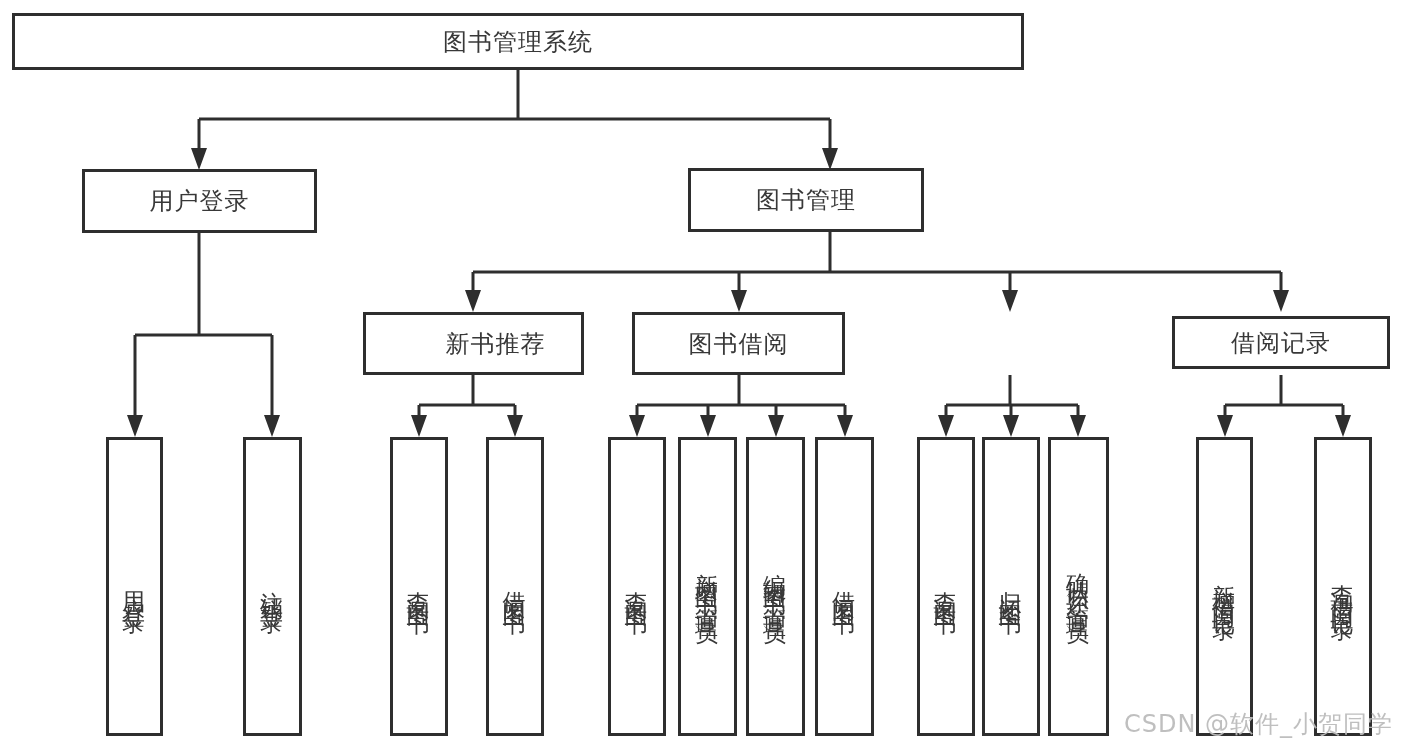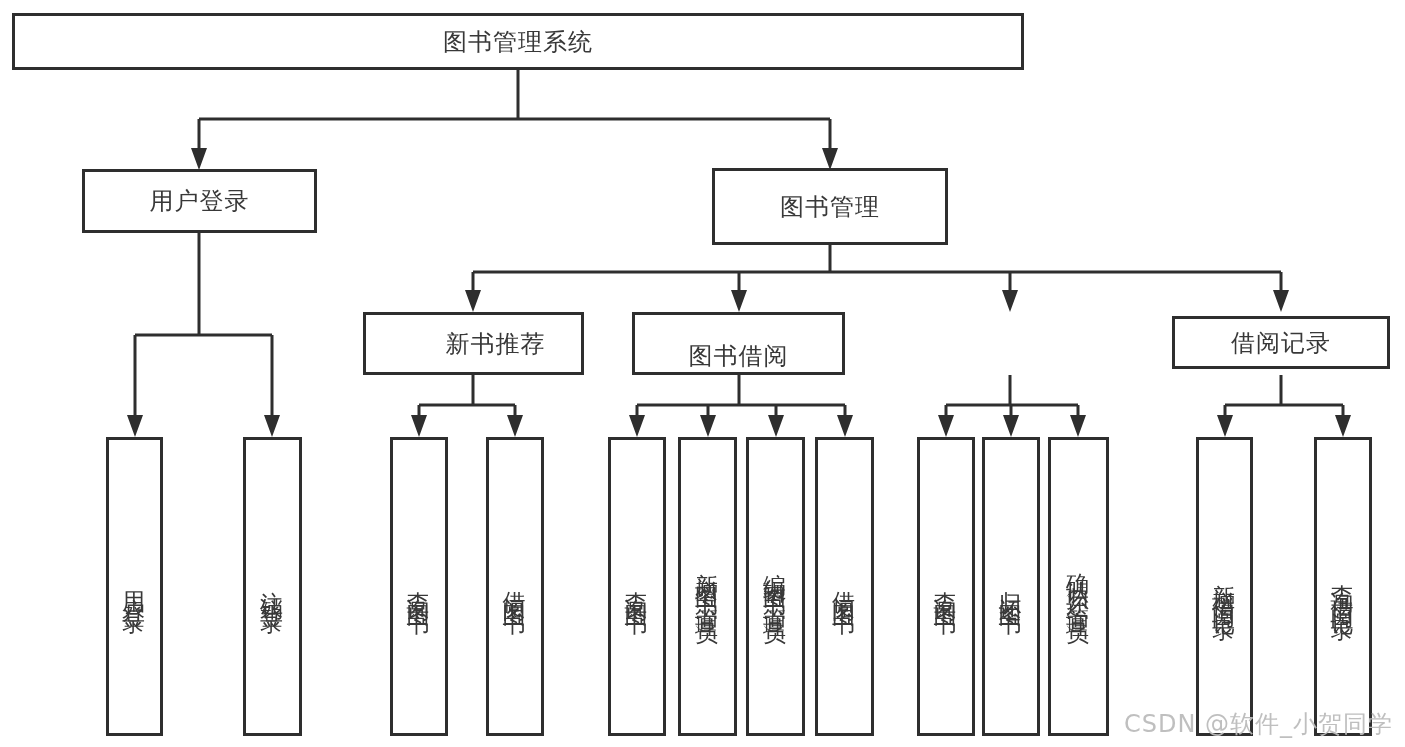--- a/index.html
+++ b/index.html
@@ -74,28 +74,28 @@
          M1217 415 L1233 415 L1225 437 Z  M1335 415 L1351 415 L1343 437 Z" fill="#2e2e2e" stroke="none"></path>
   </svg>
 
   <div class="box" style="left:12px; top:13px; width:1012px; height:57px;font-family:Liberation Serif, serif;">
     <span class="h-label">图书管理系统</span>
   </div>
 
   <div class="box" style="left:82px; top:169px; width:235px; height:64px;">
     <span class="h-label">用户登录</span>
   </div>
-  <div class="box" style="left:712px; top:168px; width:236px; height:77px;">
+  <div class="box" style="left:688px; top:168px; width:236px; height:64px;">
     <span class="h-label">图书管理</span>
   </div>
 
   <div class="box" style="left:363px; top:312px; width:221px; height:63px;padding-left:44px;">
     <span class="h-label">新书推荐</span>
   </div>
-  <div class="box" style="left:632px; top:312px; width:213px; height:63px;align-items:flex-end;">
+  <div class="box" style="left:632px; top:312px; width:213px; height:63px;">
     <span class="h-label">图书借阅</span>
   </div>
   <div class="box" style="left:1172px; top:316px; width:218px; height:53px;">
     <span class="h-label">借阅记录</span>
   </div>
 
   <div class="box leaf" style="left:106px; width:57px;">
     <span class="vtext">用户登录</span>
   </div>
   <div class="box leaf" style="left:243px; width:59px;">

